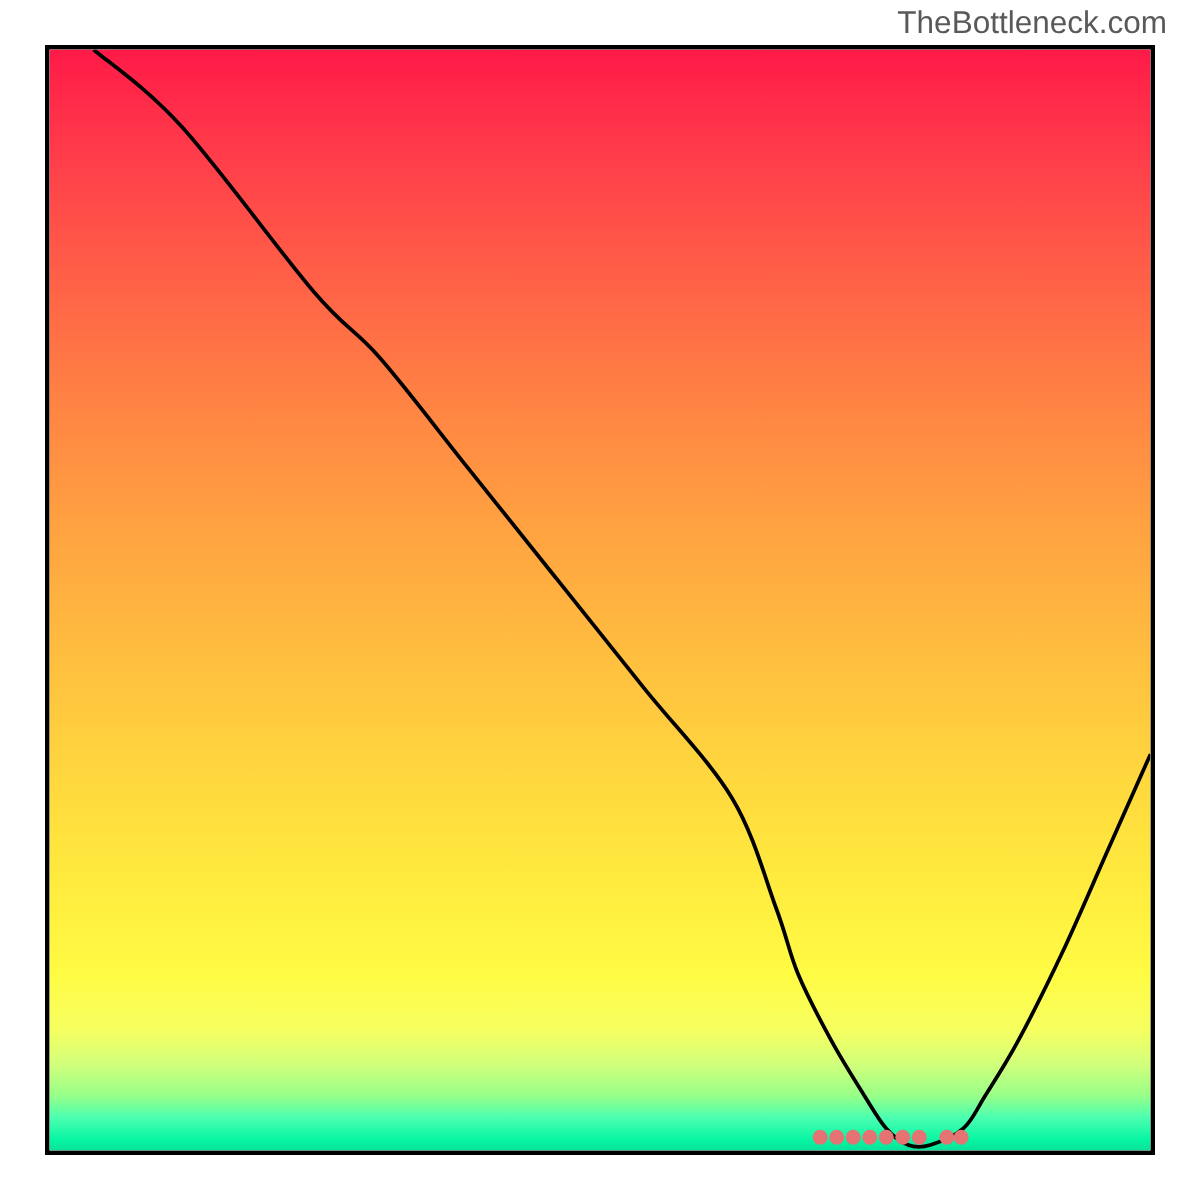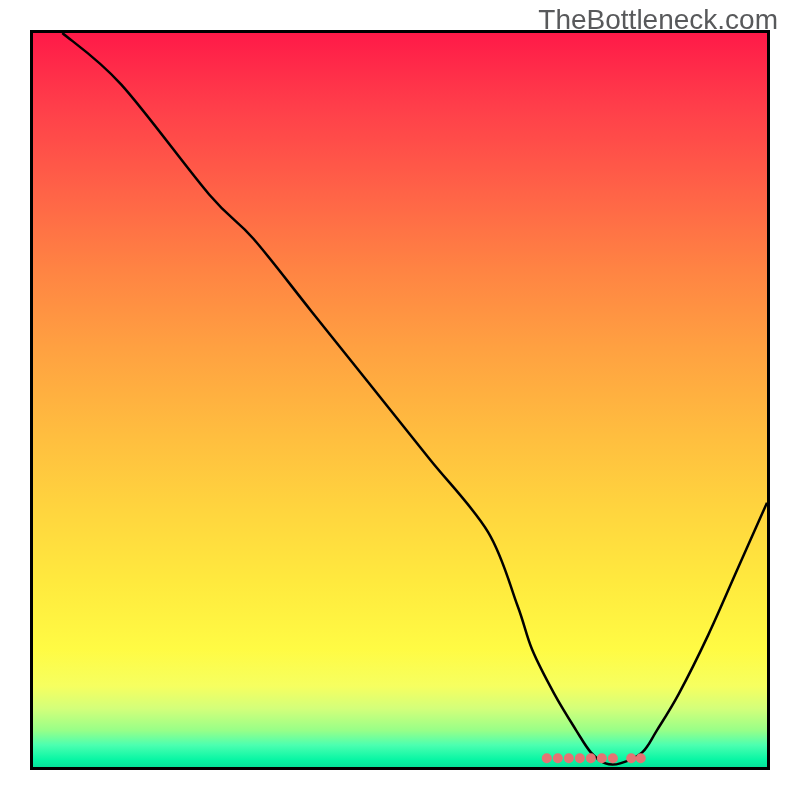--- a/index.html
+++ b/index.html
@@ -9,21 +9,21 @@
     height: 800px;
     background: #ffffff;
     font-family: Arial, sans-serif;
     position: relative;
   }
   .watermark {
     position: absolute;
     top: 4px;
     right: 22px;
     color: #58595b;
-    font-size: 28px;
+    font-size: 21px;
     font-weight: 500;
     z-index: 5;
   }
   .plot-area {
     position: absolute;
     left: 30px;
     top: 30px;
     width: 740px;
     height: 740px;
     border: 3px solid #000;

